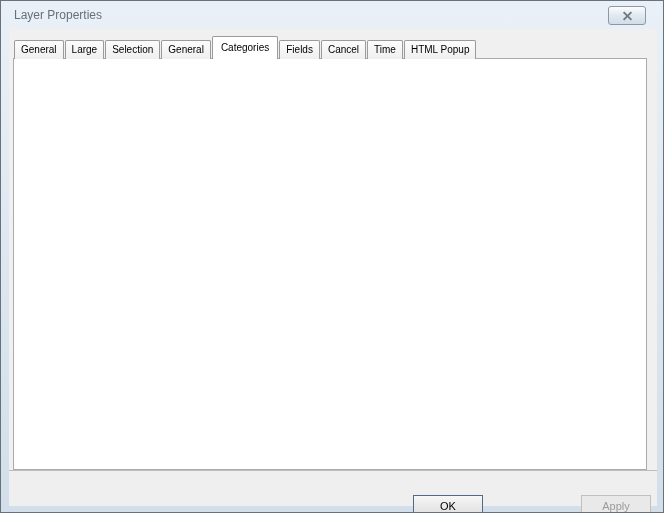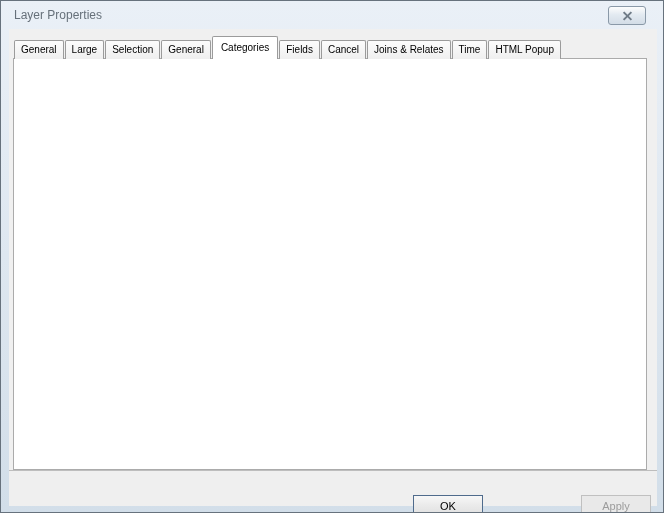--- a/index.html
+++ b/index.html
@@ -127,21 +127,20 @@
   <div class="inner"></div>
 
   <div class="tabstrip">
     <div class="tab">General</div>
     <div class="tab">Large</div>
     <div class="tab">Selection</div>
     <div class="tab">General</div>
     <div class="tab active">Categories</div>
     <div class="tab">Fields</div>
     <div class="tab">Cancel</div>
-    <div class="tab">Joins &amp; Relates</div>
     <div class="tab">Time</div>
     <div class="tab">HTML Popup</div>
   </div>
 
   <div class="page"></div>
 
   <span class="abs show-label">Show:</span>
 
   <div class="abs tree">
     <div class="tree-item bold"><span class="ti-label">Features</span></div>

